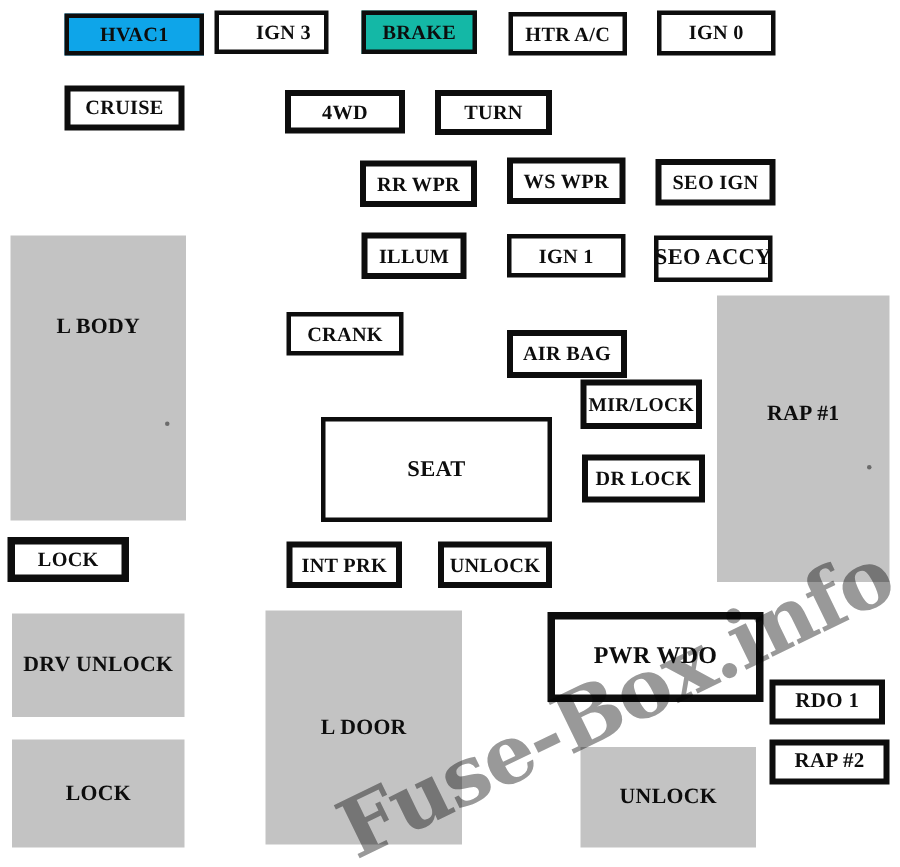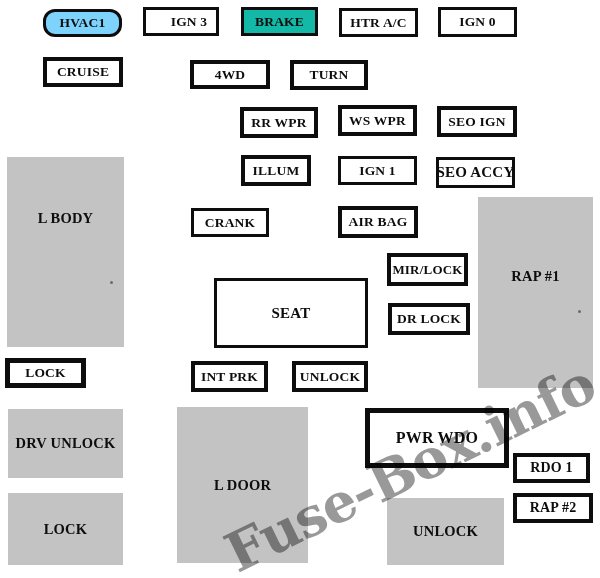--- a/index.html
+++ b/index.html
@@ -71,21 +71,21 @@
     </div>
     <div class="module" style="left: 8px; top: 493px; width: 115px; height: 72px; background: rgb(195, 195, 195);">
       <span class="lbl" style="font-size: 14.5px;">LOCK</span>
     </div>
     <div class="module" style="left: 177px; top: 407px; width: 131px; height: 156px; background: rgb(195, 195, 195);">
       <span class="lbl" style="font-size: 14.5px;">L DOOR</span>
     </div>
     <div class="module" style="left: 387px; top: 498px; width: 117px; height: 67px; background: rgb(195, 195, 195);">
       <span class="lbl" style="font-size: 14.5px;">UNLOCK</span>
     </div>
-    <div class="fuse" style="left: 43px; top: 9px; width: 79px; height: 28px; border-width: 3px; border-color: rgb(13, 13, 13); background: #7dd3fc; border-radius: 12px;">
+    <div class="fuse" style="left: 43px; top: 9px; width: 93px; height: 28px; border-width: 3px; border-color: rgb(13, 13, 13); background: #0ea5e9;">
       <span class="lbl" style="font-size: 13.5px;">HVAC1</span>
     </div>
     <div class="fuse" style="left: 143px; top: 7px; width: 76px; height: 29px; border-width: 3px; border-color: rgb(13, 13, 13); background: rgb(255, 255, 255);">
       <span class="lbl" style="font-size: 13.5px; margin-left: 16px;">IGN 3</span>
     </div>
     <div class="fuse" style="left: 241px; top: 7px; width: 77px; height: 29px; border-width: 3px; border-color: rgb(13, 13, 13); background: #14b8a6;">
       <span class="lbl" style="font-size: 13.5px;">BRAKE</span>
     </div>
     <div class="fuse" style="left: 339px; top: 8px; width: 79px; height: 29px; border-width: 3px; border-color: rgb(13, 13, 13); background: rgb(255, 255, 255);">
       <span class="lbl" style="font-size: 13.5px;">HTR A/C</span>
@@ -116,21 +116,21 @@
     </div>
     <div class="fuse" style="left: 338px; top: 156px; width: 79px; height: 29px; border-width: 3px; border-color: rgb(13, 13, 13); background: rgb(255, 255, 255);">
       <span class="lbl" style="font-size: 13.5px;">IGN 1</span>
     </div>
     <div class="fuse" style="left: 436px; top: 157px; width: 79px; height: 31px; border-width: 3px; border-color: rgb(13, 13, 13); background: rgb(255, 255, 255);">
       <span class="lbl" style="font-size: 15px;">SEO ACCY</span>
     </div>
     <div class="fuse" style="left: 191px; top: 208px; width: 78px; height: 29px; border-width: 3px; border-color: rgb(13, 13, 13); background: rgb(255, 255, 255);">
       <span class="lbl" style="font-size: 13.5px;">CRANK</span>
     </div>
-    <div class="fuse" style="left: 338px; top: 206px; width: 80px; height: 32px; border-width: 4px; border-color: rgb(13, 13, 13); background: rgb(255, 255, 255);">
+    <div class="fuse" style="left: 338px; top: 220px; width: 80px; height: 32px; border-width: 4px; border-color: rgb(13, 13, 13); background: rgb(255, 255, 255);">
       <span class="lbl" style="font-size: 13.5px;">AIR BAG</span>
     </div>
     <div class="fuse" style="left: 387px; top: 253px; width: 81px; height: 33px; border-width: 4px; border-color: rgb(13, 13, 13); background: rgb(255, 255, 255);">
       <span class="lbl" style="font-size: 13px;">MIR/LOCK</span>
     </div>
     <div class="fuse" style="left: 214px; top: 278px; width: 154px; height: 70px; border-width: 3px; border-color: rgb(13, 13, 13); background: rgb(255, 255, 255);">
       <span class="lbl" style="font-size: 15px;">SEAT</span>
     </div>
     <div class="fuse" style="left: 388px; top: 303px; width: 82px; height: 32px; border-width: 4px; border-color: rgb(13, 13, 13); background: rgb(255, 255, 255);">
       <span class="lbl" style="font-size: 13.5px;">DR LOCK</span>

